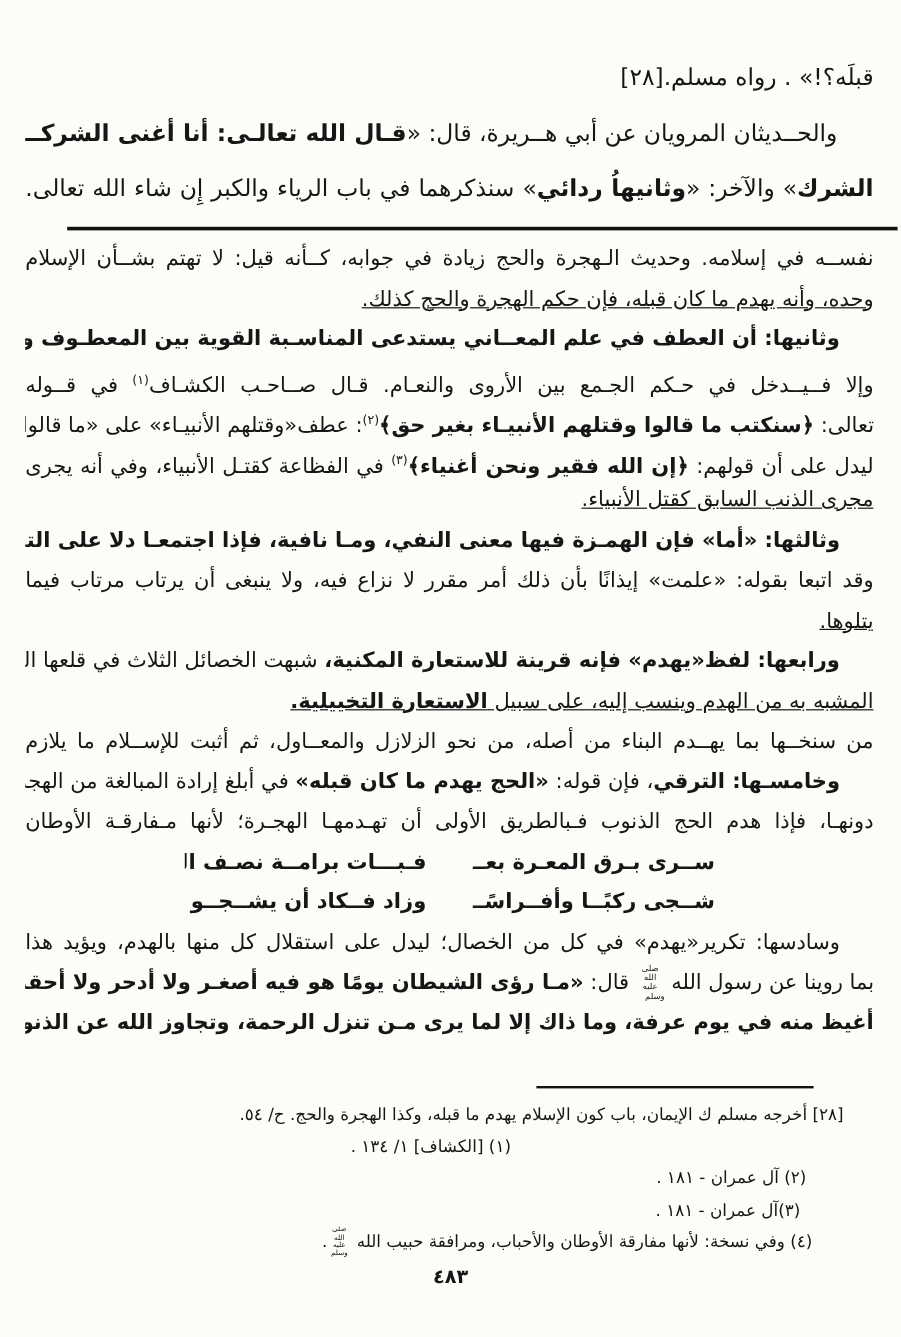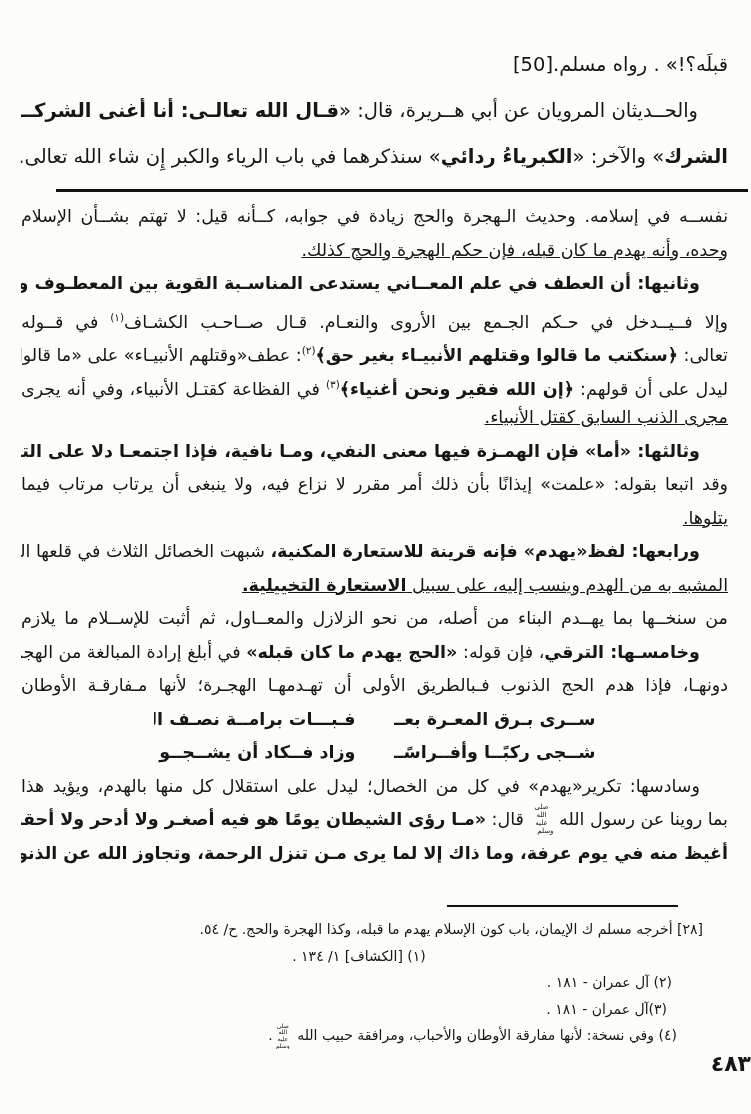--- a/index.html
+++ b/index.html
@@ -36,36 +36,36 @@
   .fnotes { position:absolute; top:916px; right:48px; left:30px; font-size:14px; }
   .fnline { line-height:26.5px; white-space:nowrap; overflow:hidden;
             text-align:right; }
   .fnline:nth-child(2) { margin-right:15px;text-align:center; }
   .fnline:nth-child(3) { margin-right:31px; }
   .fnline:nth-child(4) { margin-right:36px; }
   .fnline:nth-child(5) { margin-right:26px; }
   .fnotes .saw { width:20px; font-size:6px; }
   
   .pagenum { position:absolute; top:1048px; left:0; right:0; height:32px; line-height:32px;
-             text-align:right; font-size:22px; font-weight:700; }
+             text-align:center; font-size:16px; font-weight:700; }
 </style>
 </head>
 <body>
 
 <div class="page">
 
   <section class="matn">
     <div class="mline start">
-      <span class="seg n">قبلَه؟!» . رواه مسلم.[50]</span>
+      <span class="seg n">قبلَه؟!» . رواه مسلم.[٢٨]</span>
     </div>
     <div class="mline ind">
       <span class="seg n">والحــديثان المرويان عن أبي هــريرة، قال: «</span><span class="seg b">قـال الله تعالـى: أنا أغنى الشركــاء عن</span>
     </div>
     <div class="mline">
-      <span class="seg b">الشرك</span><span class="seg n">» والآخر: «</span><span class="seg b">الكبرياءُ ردائي</span><span class="seg n">» سنذكرهما في باب الرياء والكبر إِن شاء الله تعالى.</span>
+      <span class="seg b">الشرك</span><span class="seg n">» والآخر: «</span><span class="seg b">وثانيهاُ ردائي</span><span class="seg n">» سنذكرهما في باب الرياء والكبر إِن شاء الله تعالى.</span>
     </div>
   </section>
 
   <div class="rule-main"></div>
 
   <section class="commentary">
     <div class="cline">
       <span class="seg n">نفســه في إسلامه. وحديث الـهجرة والحج زيادة في جوابه، كــأنه قيل: لا تهتم بشــأن الإسلام</span>
     </div>
     <div class="cline end">

